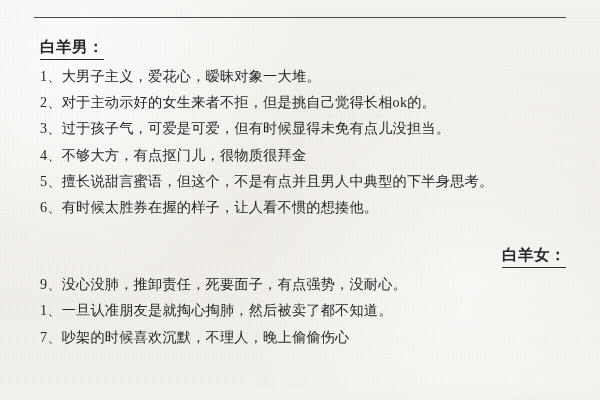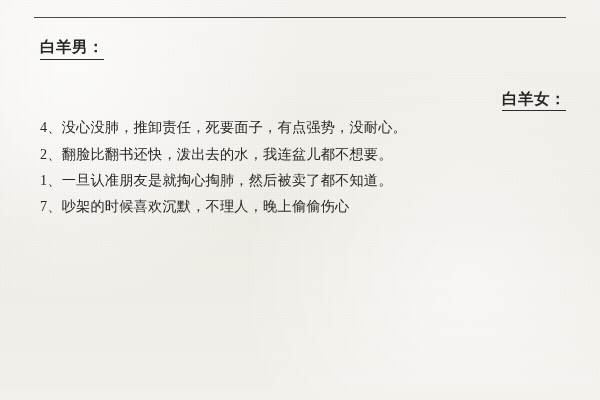--- a/index.html
+++ b/index.html
@@ -91,26 +91,33 @@
 
 <div class="page">
   <div class="paper-grain"></div>
   <div class="content">
 
     <hr class="top-rule">
 
     <div class="heading-wrap">
       <div class="section-heading">白羊男：</div>
     </div>
+    <ol class="list">
+      <li>1、大男子主义，爱花心，暧昧对象一大堆。</li>
+      <li>2、对于主动示好的女生来者不拒，但是挑自己觉得长相ok的。</li>
+      <li>3、过于孩子气，可爱是可爱，但有时候显得未免有点儿没担当。</li>
+      <li>4、不够大方，有点抠门儿，很物质很拜金</li>
+      <li>5、擅长说甜言蜜语，但这个，不是有点并且男人中典型的下半身思考。</li>
+      <li>6、有时候太胜券在握的样子，让人看不惯的想揍他。</li>
+    </ol>
 
     <div class="heading-wrap second">
       <div class="section-heading">白羊女：</div>
     </div>
     <ol class="list">
-      <li>4、没心没肺，推卸责任，死要面子，有点强势，没耐心。</li>
-      <li>2、翻脸比翻书还快，泼出去的水，我连盆儿都不想要。</li>
+      <li>9、没心没肺，推卸责任，死要面子，有点强势，没耐心。</li>
       <li>1、一旦认准朋友是就掏心掏肺，然后被卖了都不知道。</li>
       <li>7、吵架的时候喜欢沉默，不理人，晚上偷偷伤心</li>
     </ol>
 
   </div>
   <div class="fade-bottom"></div>
 </div>
 
 </body></html>

